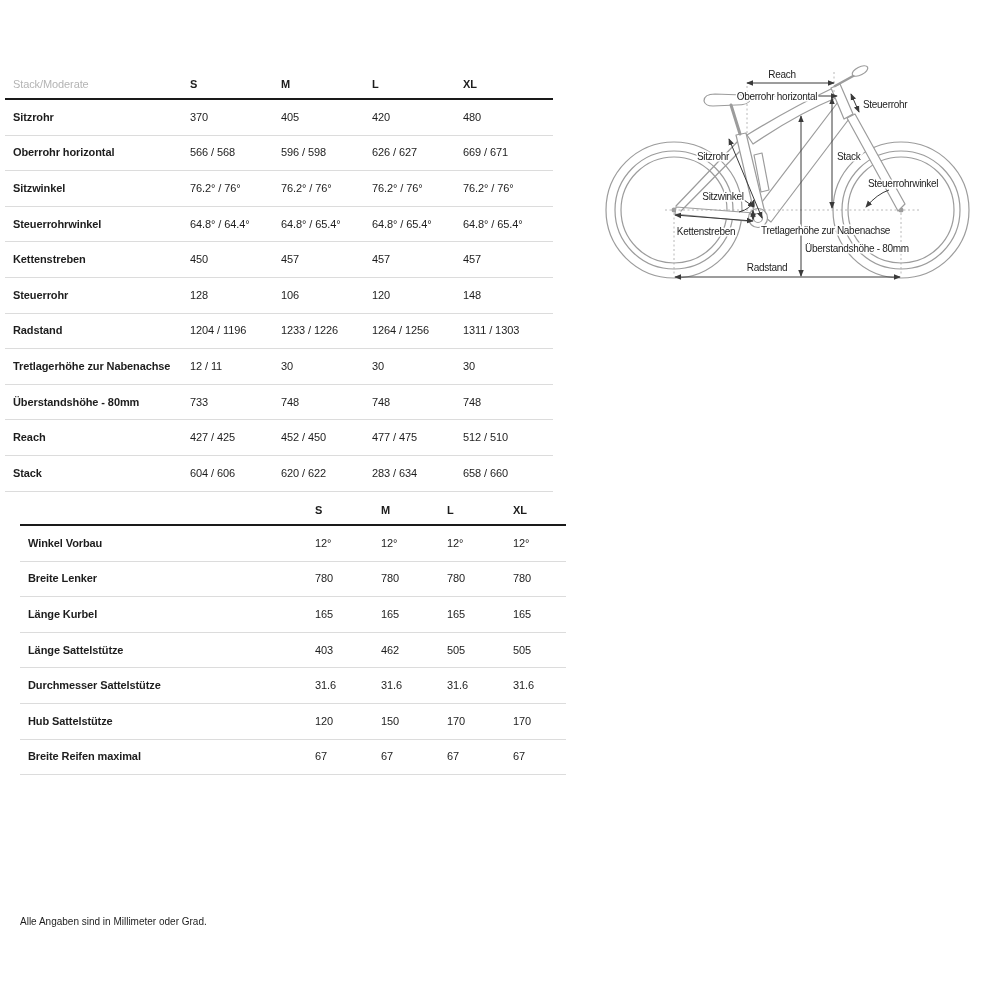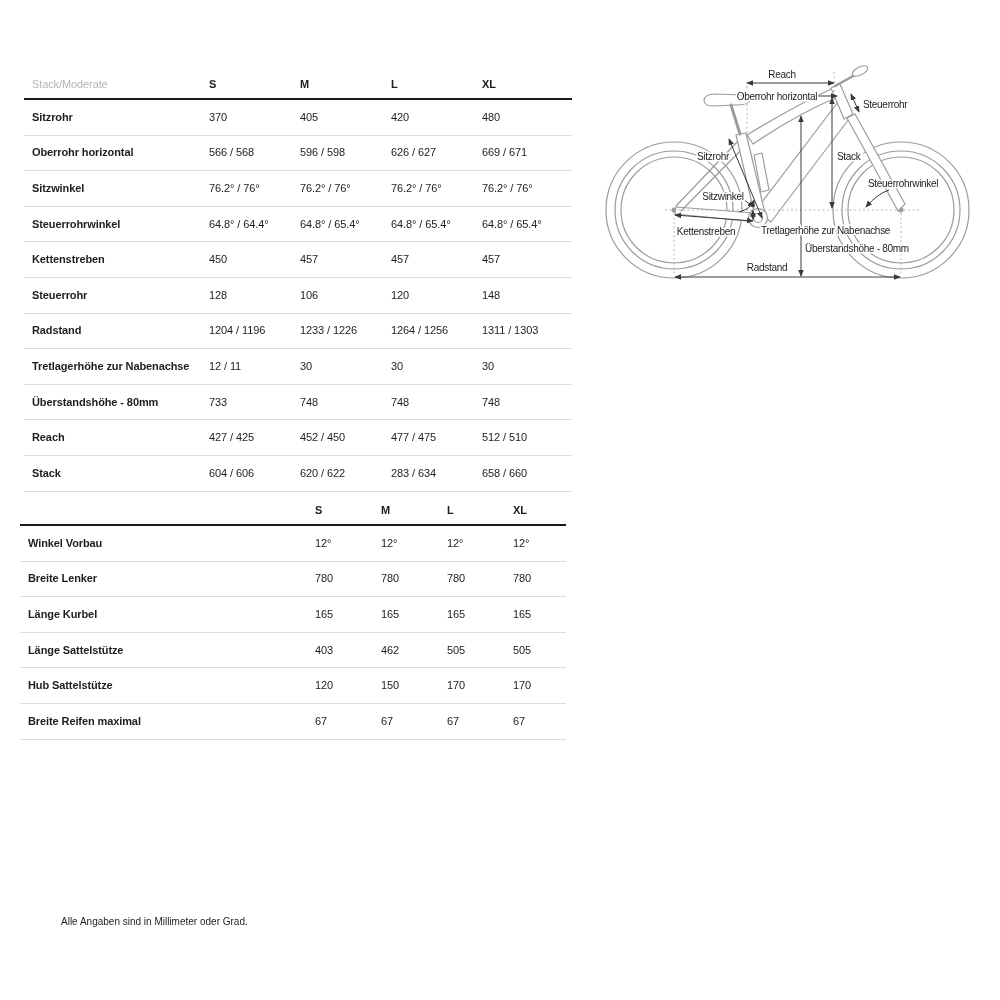--- a/index.html
+++ b/index.html
@@ -3,40 +3,40 @@
 <meta charset="utf-8">
 <style>
   html,body{margin:0;padding:0;background:#fff;}
   body{
     width:1000px;height:1000px;position:relative;overflow:hidden;
     font-family:"Liberation Sans", sans-serif;
     color:var(--text,#1d1d1d);
     letter-spacing:-0.1px;
   }
   .spec-table{position:absolute;border-collapse:collapse;table-layout:fixed;}
-  #geometry-table{left:24px;top:70px;width:548px;}
+  #geometry-table{left:5px;top:70px;width:548px;}
   #components-table{left:20px;top:496px;width:546px;}
   .spec-table th,.spec-table td{
     text-align:left;vertical-align:middle;padding:0;
     font-size:11px;line-height:1;white-space:nowrap;overflow:visible;
   }
   .spec-table thead th{
     font-weight:bold;height:28px;
     border-bottom:2px solid var(--rule-strong,#1a1a1a);
   }
   .spec-table thead th.headlabel{
     color:var(--muted,#b4b4b4);font-weight:normal;padding-left:8px;
   }
   .spec-table tbody td{
     height:34.6px;
     border-bottom:1px solid var(--rule-light,#dcdcdc);
   }
   .spec-table td.rowlabel{font-weight:bold;padding-left:8px;}
   #footnote{
-    position:absolute;left:20px;top:916px;font-size:10px;letter-spacing:0;margin-left:41px;
+    position:absolute;left:20px;top:916px;font-size:10px;letter-spacing:0;
   }
   #diagram-wrap{position:absolute;left:605px;top:8px;width:390px;height:290px;}
   svg .bike{stroke:var(--frame,#9c9c9c);fill:none;stroke-width:1.2;stroke-linejoin:round;stroke-linecap:round;}
   svg .bike .solidw{fill:#fff;}
   svg .bike .hub{fill:var(--frame,#9c9c9c);stroke:none;}
   svg .dim{stroke:var(--dim,#3a3a3a);fill:none;stroke-width:1;}
   svg .guide{stroke:#a6a6a6;fill:none;stroke-width:0.8;stroke-dasharray:2,2.5;}
   svg text{
     font-family:"Liberation Sans", sans-serif;font-size:10px;letter-spacing:-0.3px;
     fill:var(--text,#1d1d1d);stroke:#fff;stroke-width:3px;paint-order:stroke;
@@ -181,20 +181,27 @@
         <td>165</td>
         <td>165</td>
         <td>165</td>
       </tr>
       <tr>
         <td class="rowlabel">Länge Sattelstütze</td>
         <td>403</td>
         <td>462</td>
         <td>505</td>
         <td>505</td>
+      </tr>
+      <tr>
+        <td class="rowlabel">Durchmesser Sattelstütze</td>
+        <td>31.6</td>
+        <td>31.6</td>
+        <td>31.6</td>
+        <td>31.6</td>
       </tr>
       <tr>
         <td class="rowlabel">Hub Sattelstütze</td>
         <td>120</td>
         <td>150</td>
         <td>170</td>
         <td>170</td>
       </tr>
       <tr>
         <td class="rowlabel">Breite Reifen maximal</td>

